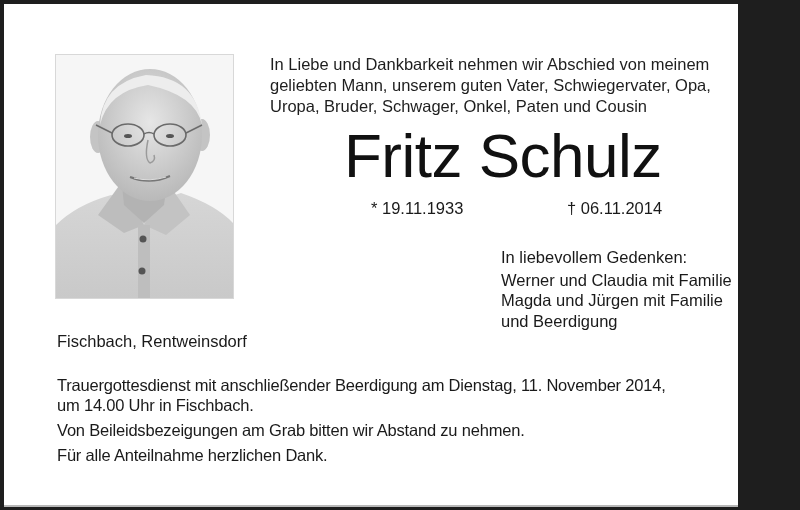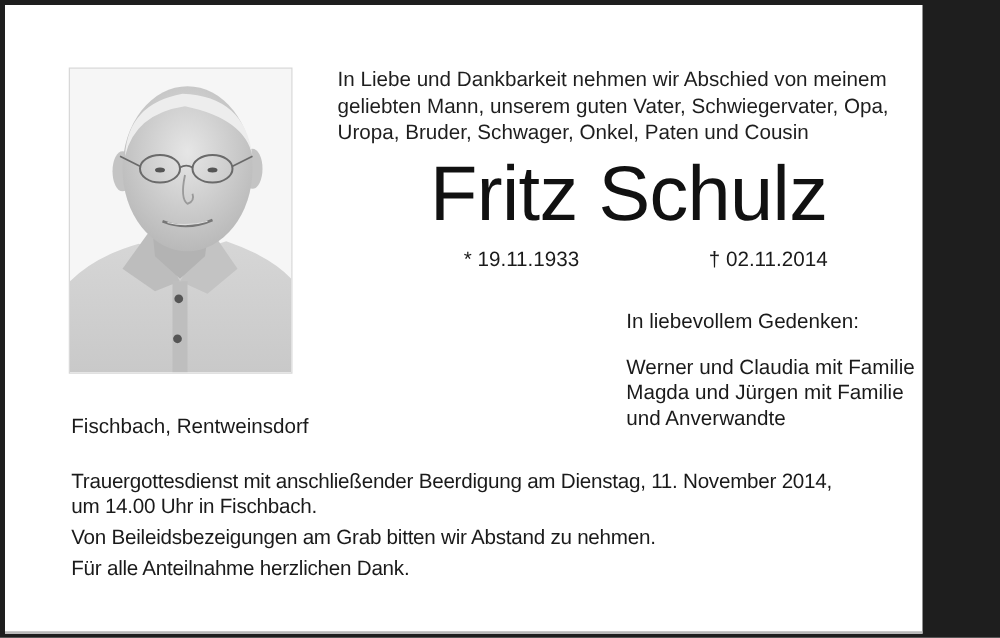--- a/index.html
+++ b/index.html
@@ -69,21 +69,21 @@
       line-height: 20px;
     }
     .mourners {
       position: absolute;
       left: 497px;
       top: 243px;
       font-size: 16.5px;
       line-height: 20.7px;
     }
     .mourners div { white-space: nowrap; }
-    .mourners .lead { margin-bottom: 16px; }
+    .mourners .lead { margin-bottom: 2px; }
     .place {
       position: absolute;
       left: 53px;
       top: 327px;
       font-size: 16.5px;
       line-height: 20px;
       text-align: right;
     }
     .service {
       position: absolute;
@@ -151,27 +151,27 @@
     </svg>
   </div>
 
   <div class="intro">In Liebe und Dankbarkeit nehmen wir Abschied von meinem
 geliebten Mann, unserem guten Vater, Schwiegervater, Opa,
 Uropa, Bruder, Schwager, Onkel, Paten und Cousin</div>
 
   <div class="name">Fritz Schulz</div>
 
   <div class="born">* 19.11.1933</div>
-  <div class="died">† 02.11.2014</div>
+  <div class="died">† 06.11.2014</div>
 
   <div class="mourners">
     <div class="lead">In liebevollem Gedenken:</div>
     <div>Werner und Claudia mit Familie</div>
     <div>Magda und Jürgen mit Familie</div>
-    <div>und Anverwandte</div>
+    <div>und Beerdigung</div>
   </div>
 
   <div class="place">Fischbach, Rentweinsdorf</div>
 
   <div class="service">
     <p>
       <span>Trauergottesdienst mit anschließender Beerdigung am Dienstag, 11. November 2014,</span><br>
       <span>um 14.00 Uhr in Fischbach.</span>
     </p>
     <p>Von Beileidsbezeigungen am Grab bitten wir Abstand zu nehmen.</p>

